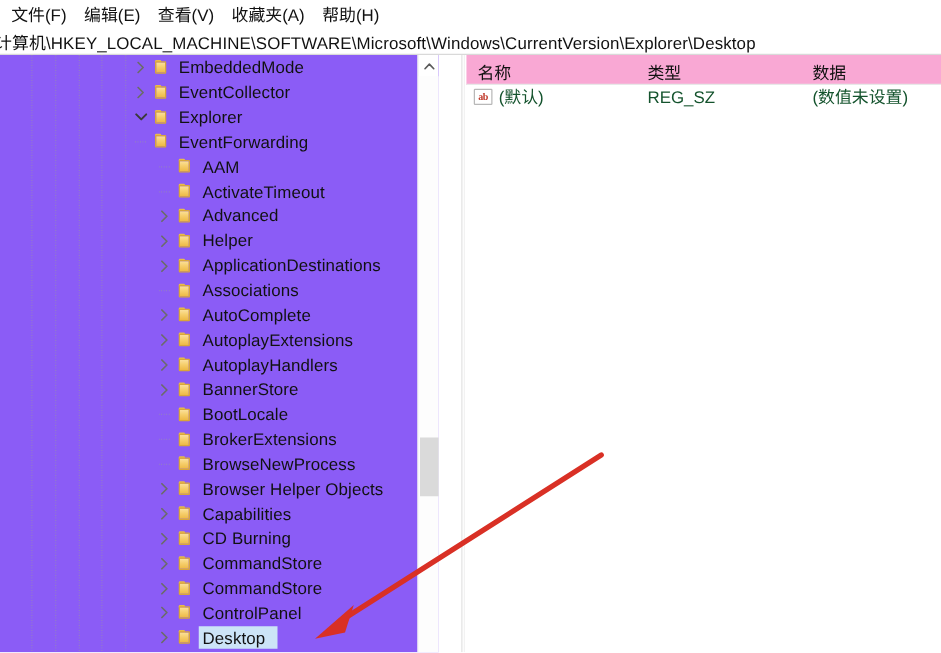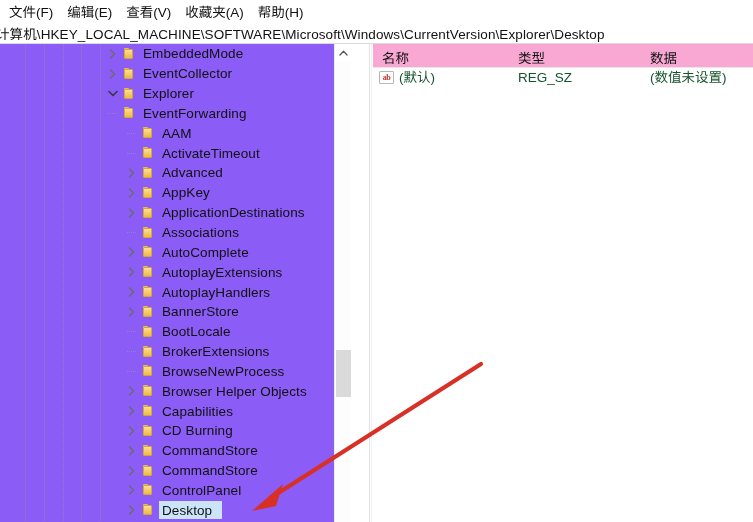--- a/index.html
+++ b/index.html
@@ -421,21 +421,21 @@
           <div class="row" style="padding-left: 125px;">
             <div class="chev">
               <svg width="7" height="10" viewBox="0 0 7 10">
                 <path d="M1.5 1 L5.5 5 L1.5 9" fill="none" stroke="#6b6b6b" stroke-width="1.4" stroke-linecap="round" stroke-linejoin="round"></path>
               </svg>
             </div>
             <div class="folder">
               <div class="tab"></div>
               <div class="body"></div>
             </div>
-            <div class="label">AppKey</div>
+            <div class="label">Helper</div>
           </div>
           <div class="row" style="padding-left: 125px;">
             <div class="chev">
               <svg width="7" height="10" viewBox="0 0 7 10">
                 <path d="M1.5 1 L5.5 5 L1.5 9" fill="none" stroke="#6b6b6b" stroke-width="1.4" stroke-linecap="round" stroke-linejoin="round"></path>
               </svg>
             </div>
             <div class="folder">
               <div class="tab"></div>
               <div class="body"></div>

